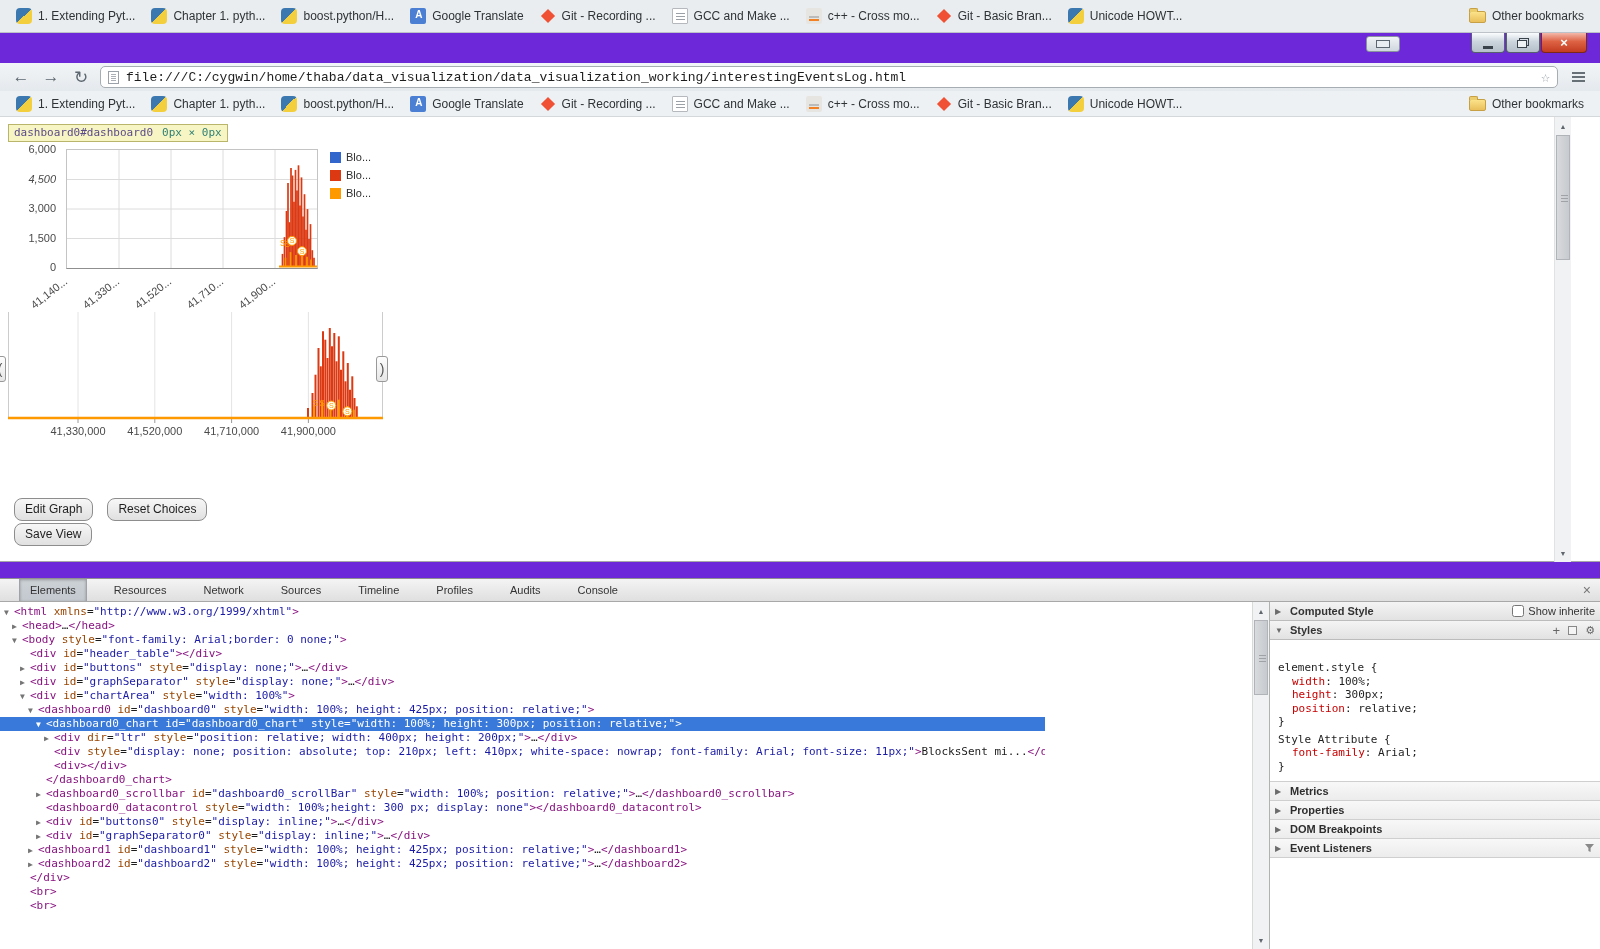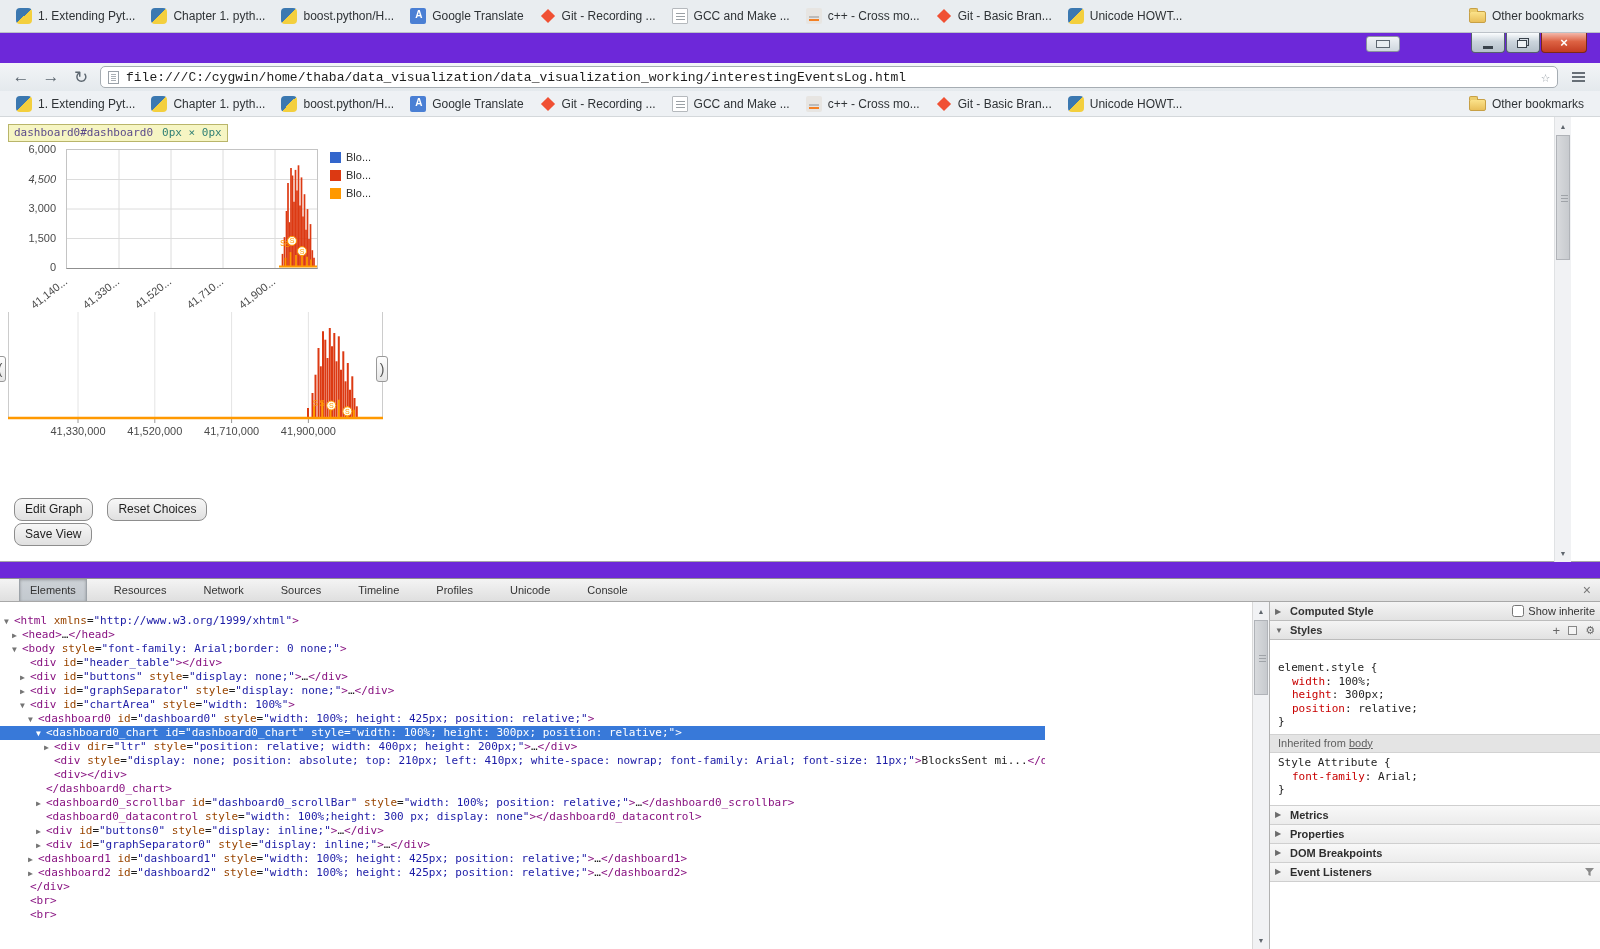--- a/index.html
+++ b/index.html
@@ -89,21 +89,21 @@
 .ps-thumb::after { content:""; position:absolute; left:4px; top:50%; width:7px; height:1px; background:#9fa3a8; box-shadow:0 3px 0 #9fa3a8,0 -3px 0 #9fa3a8; }
 
 
 .devtools { position:absolute; left:0; top:578px; width:100%; height:371px; background:#fff; border-top:1px solid #909090; }
 .dt-toolbar { position:absolute; top:0; left:0; right:0; height:23px; background:linear-gradient(#f4f4f4,#dfdfdf); border-bottom:1px solid #a8a8a8; display:flex; align-items:stretch; padding-left:2px; }
 #dt-tabs { display:flex; align-items:stretch; }
 .dt-tab { display:flex; align-items:center; padding:0 10px; font-size:11px; color:#333;margin-left:17px; }
 .dt-tab.selected { background:linear-gradient(#cdd2d7,#c2c8ce); box-shadow:inset 0 1px 3px rgba(0,0,0,.28); border-left:1px solid #9da3a9; border-right:1px solid #9da3a9; }
 .dt-close { margin-left:auto; align-self:center; color:#777; font-size:14px; padding:0 9px; }
 
-.dom-tree { position:absolute; left:0; top:23px; bottom:0; width:1045px; padding-top:12px; font-family:"DejaVu Sans Mono","Liberation Mono",monospace; font-size:11px; line-height:14px; overflow:hidden; color:#1c1c1c; }
+.dom-tree { position:absolute; left:0; top:23px; bottom:0; width:1045px; padding-top:3px; font-family:"DejaVu Sans Mono","Liberation Mono",monospace; font-size:11px; line-height:14px; overflow:hidden; color:#1c1c1c; }
 .tree-row { height:14px; white-space:pre; }
 .tree-row .arr { display:inline-block; width:10px; font-size:8px; color:#757575; }
 .tree-row.selected { background:#3879d9; color:#fff; }
 .tree-row.selected .arr, .tree-row.selected .tag, .tree-row.selected .attrname, .tree-row.selected .attrval { color:#fff; }
 .code .tag { color:#881280; }
 .code .attrname { color:#994500; }
 .code .attrval { color:#1a1aa6; }
 
 .tree-scroll { position:absolute; left:1252px; top:23px; bottom:0; width:17px; background:#f1f2f4; border-left:1px solid #d9d9d9; }
 .ts-thumb { position:absolute; left:1px; right:1px; top:18px; height:75px; background:linear-gradient(90deg,#d8dadd,#c7cace); border:1px solid #b0b3b8; }
@@ -421,21 +421,21 @@
 
   <div class="devtools">
     <div class="dt-toolbar">
       <div id="dt-tabs">
           <div class="dt-tab selected">Elements</div>
           <div class="dt-tab">Resources</div>
           <div class="dt-tab">Network</div>
           <div class="dt-tab">Sources</div>
           <div class="dt-tab">Timeline</div>
           <div class="dt-tab">Profiles</div>
-          <div class="dt-tab">Unicode</div>
+          <div class="dt-tab">Audits</div>
           <div class="dt-tab">Console</div>
         </div>
       <span class="dt-close">×</span>
     </div>
 
     <div class="dom-tree" id="dom-tree">
         <div class="tree-row" style="padding-left: 4px;"><span class="arr">▼</span><span class="code"><span class="tag">&lt;html</span> <span class="attrname">xmlns</span>=<span class="attrval">"http://www.w3.org/1999/xhtml"</span><span class="tag">&gt;</span></span></div>
         <div class="tree-row" style="padding-left: 12px;"><span class="arr">▶</span><span class="code"><span class="tag">&lt;head</span><span class="tag">&gt;</span>…<span class="tag">&lt;/head</span><span class="tag">&gt;</span></span></div>
         <div class="tree-row" style="padding-left: 12px;"><span class="arr">▼</span><span class="code"><span class="tag">&lt;body</span> <span class="attrname">style</span>=<span class="attrval">"font-family: Arial;border: 0 none;"</span><span class="tag">&gt;</span></span></div>
         <div class="tree-row" style="padding-left: 20px;"><span class="arr"></span><span class="code"><span class="tag">&lt;div</span> <span class="attrname">id</span>=<span class="attrval">"header_table"</span><span class="tag">&gt;</span><span class="tag">&lt;/div</span><span class="tag">&gt;</span></span></div>
@@ -484,21 +484,20 @@
         </span>
       </div>
       <div class="css-code" id="css-rules">
           <div class="css-rule">
             <div class="css-selector">element.style {</div>
             <div class="css-prop"><span class="propname">width</span>: <span class="propval">100%;</span></div>
             <div class="css-prop"><span class="propname">height</span>: <span class="propval">300px;</span></div>
             <div class="css-prop"><span class="propname">position</span>: <span class="propval">relative;</span></div>
             <div class="css-close">}</div>
           </div>
-          <div class="inherited-bar">Inherited from <span class="inh-link">body</span></div>
           <div class="css-rule">
             <div class="css-selector">Style Attribute {</div>
             <div class="css-prop"><span class="propname">font-family</span>: <span class="propval">Arial;</span></div>
             <div class="css-close">}</div>
           </div>
         </div>
       <div id="sp-sections">
           <div class="sp-section">
             <span class="disc">▶</span>
             <span>Metrics</span>

